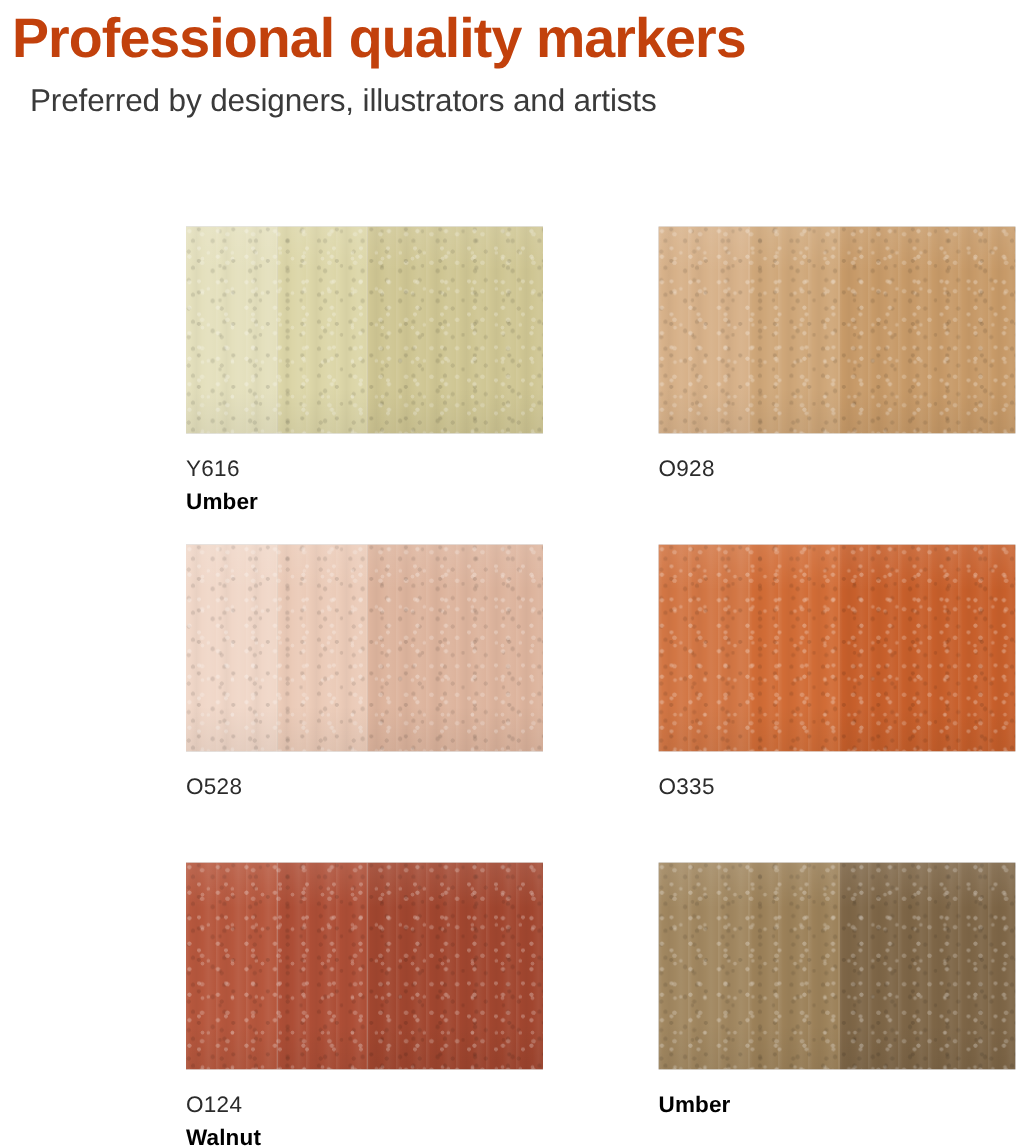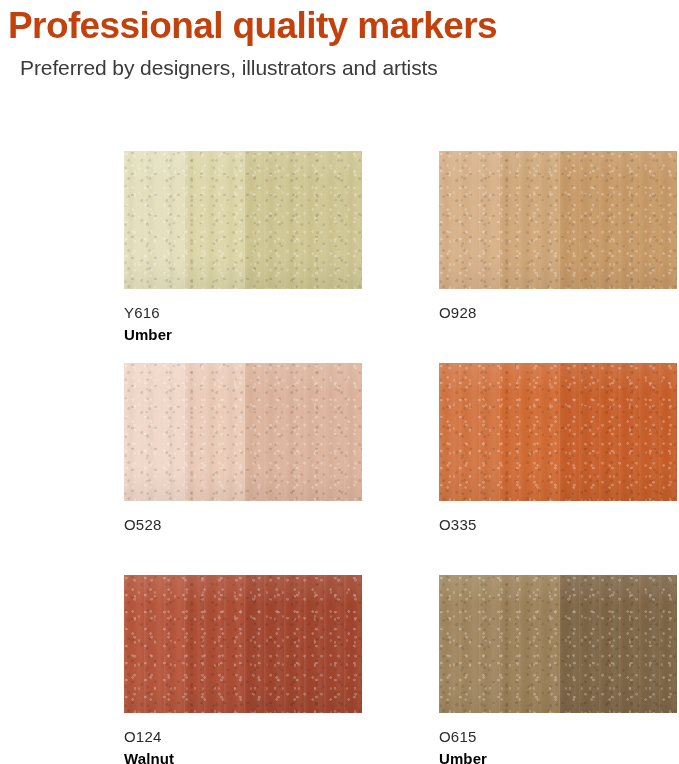--- a/index.html
+++ b/index.html
@@ -236,19 +236,18 @@
     <div class="cell cell-right">
       <div class="swatch">
         <div class="band band-1" style="background: rgb(161, 135, 96);"></div>
         <div class="band band-2" style="background: rgb(156, 129, 89);"></div>
         <div class="band band-3" style="background: rgb(126, 102, 71);"></div>
         <div class="streaks"></div>
         <div class="texture"></div>
         <div class="sheen"></div>
       </div>
       <div class="labels">
-        <div class="code">O615</div>
         <div class="name">Umber</div>
       </div>
     </div>
   </div>
 
 </div>
 
 </body></html>

